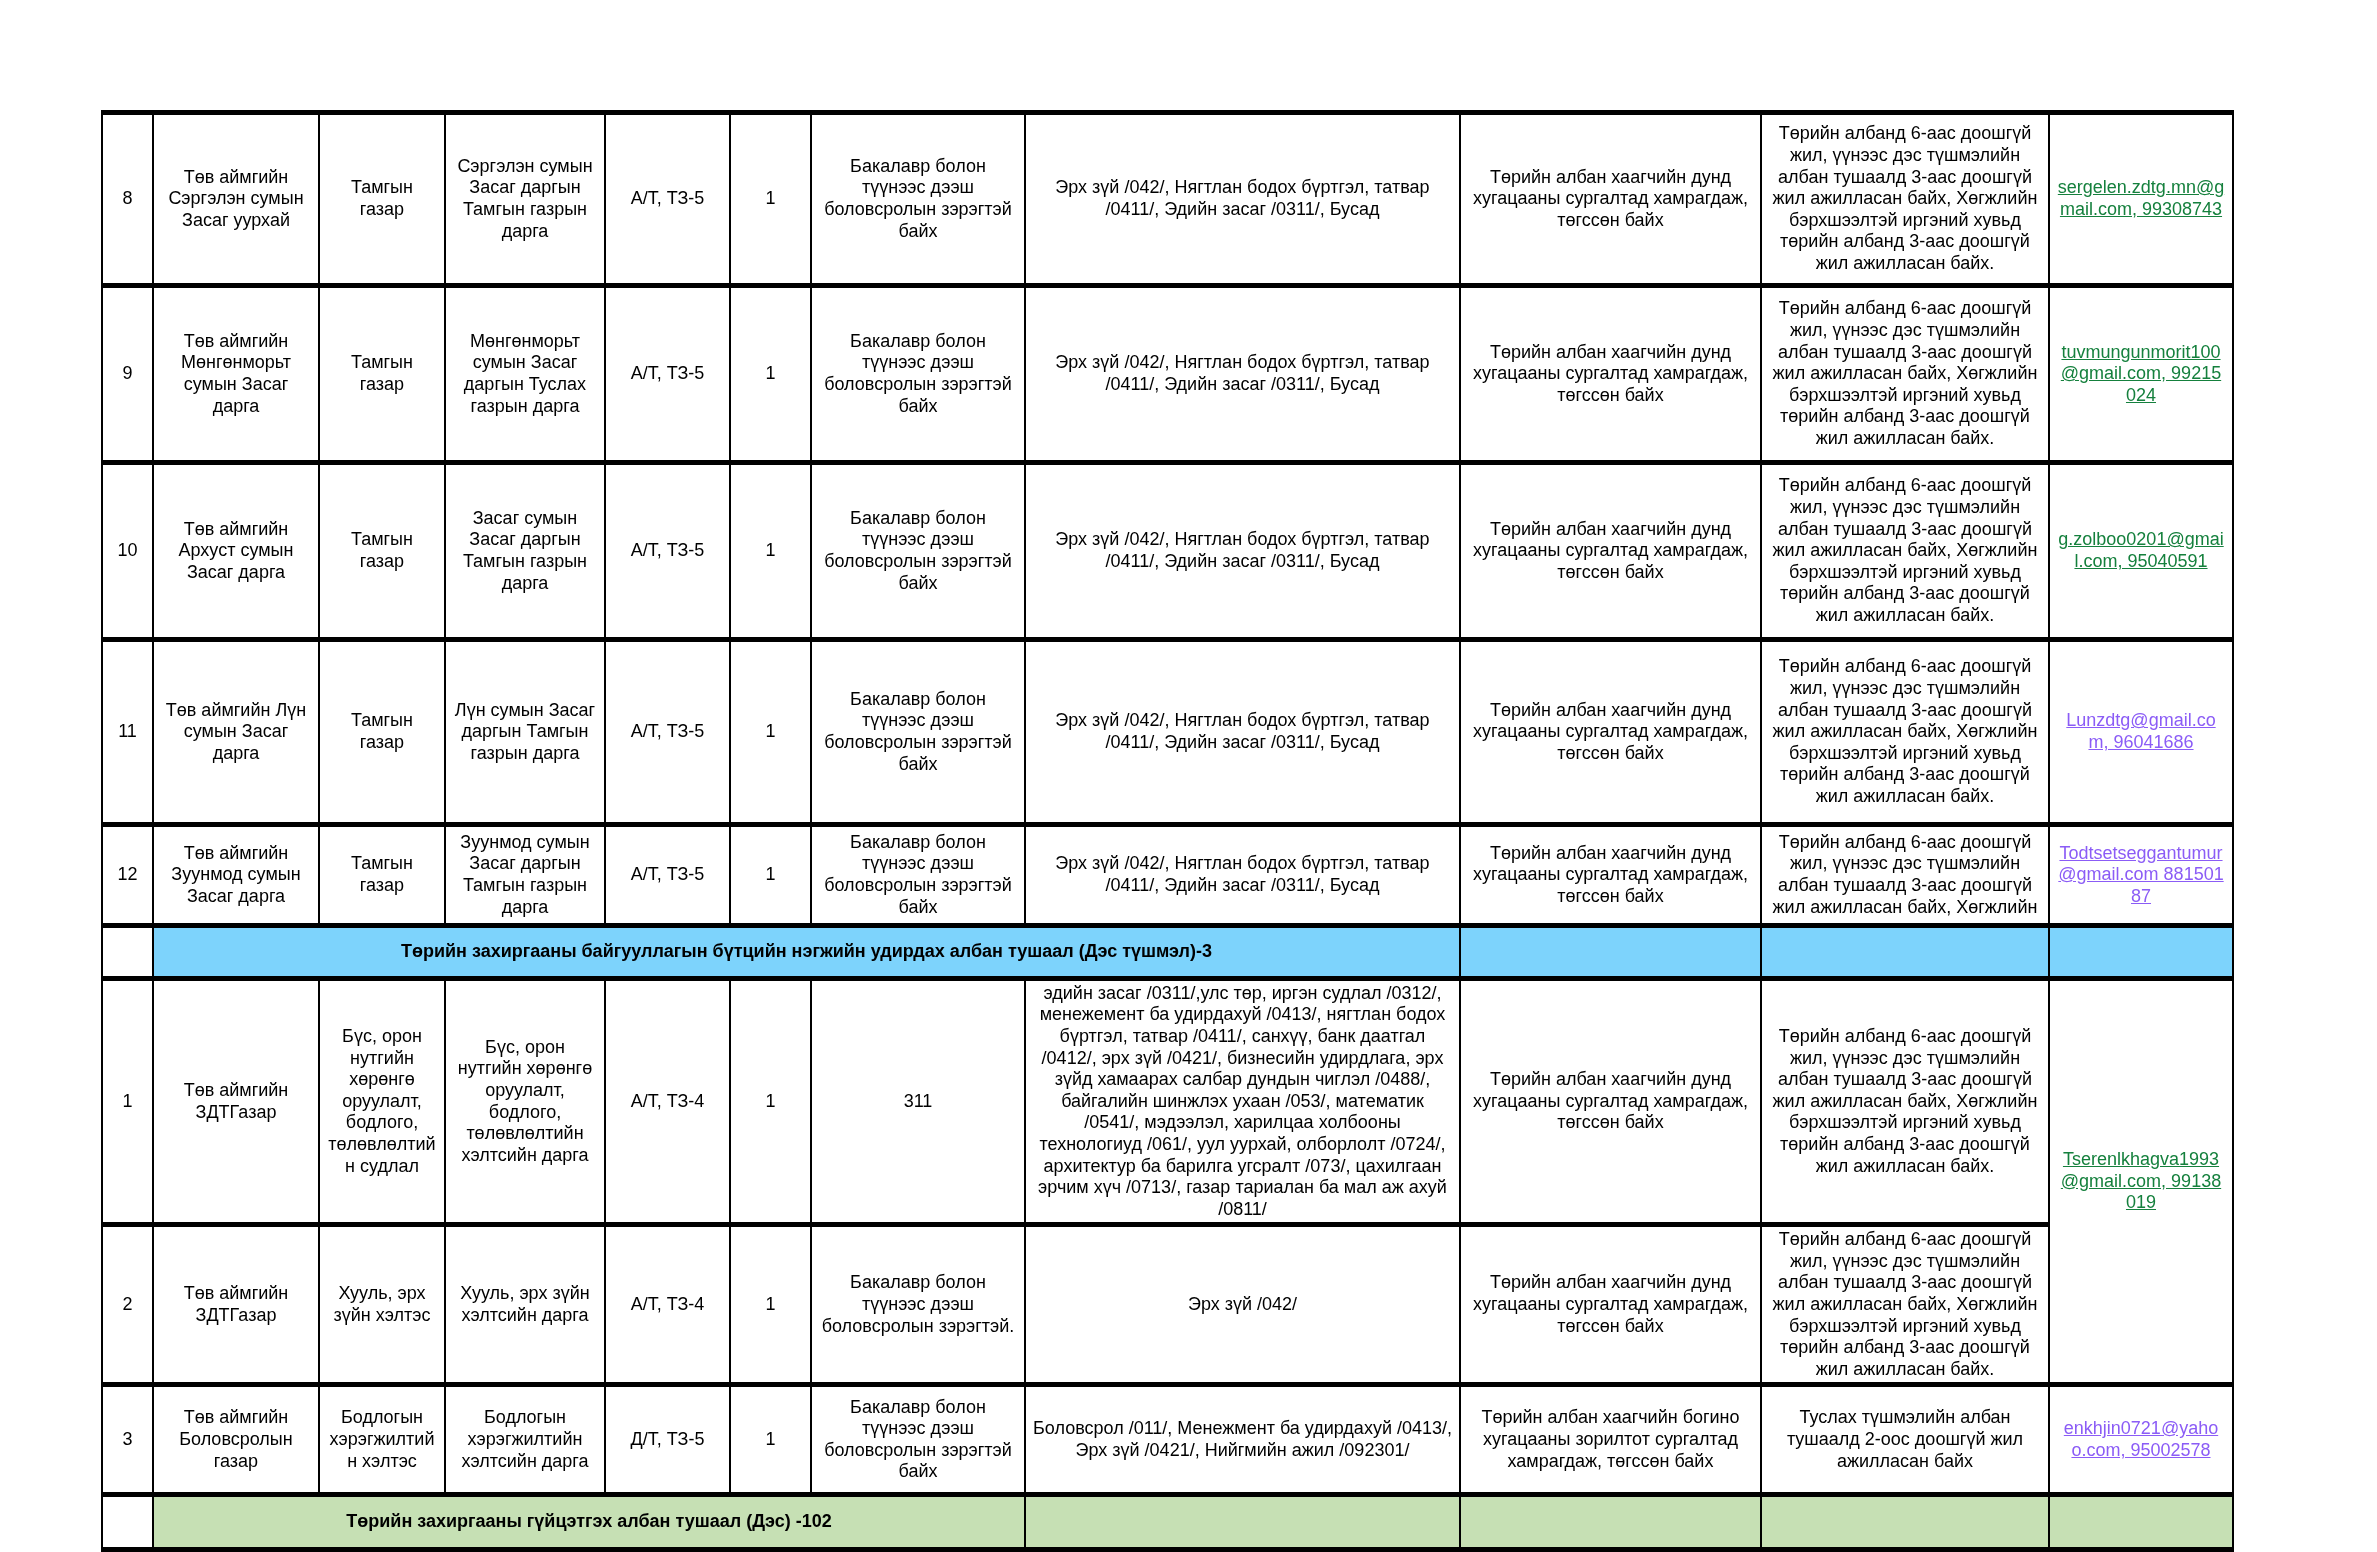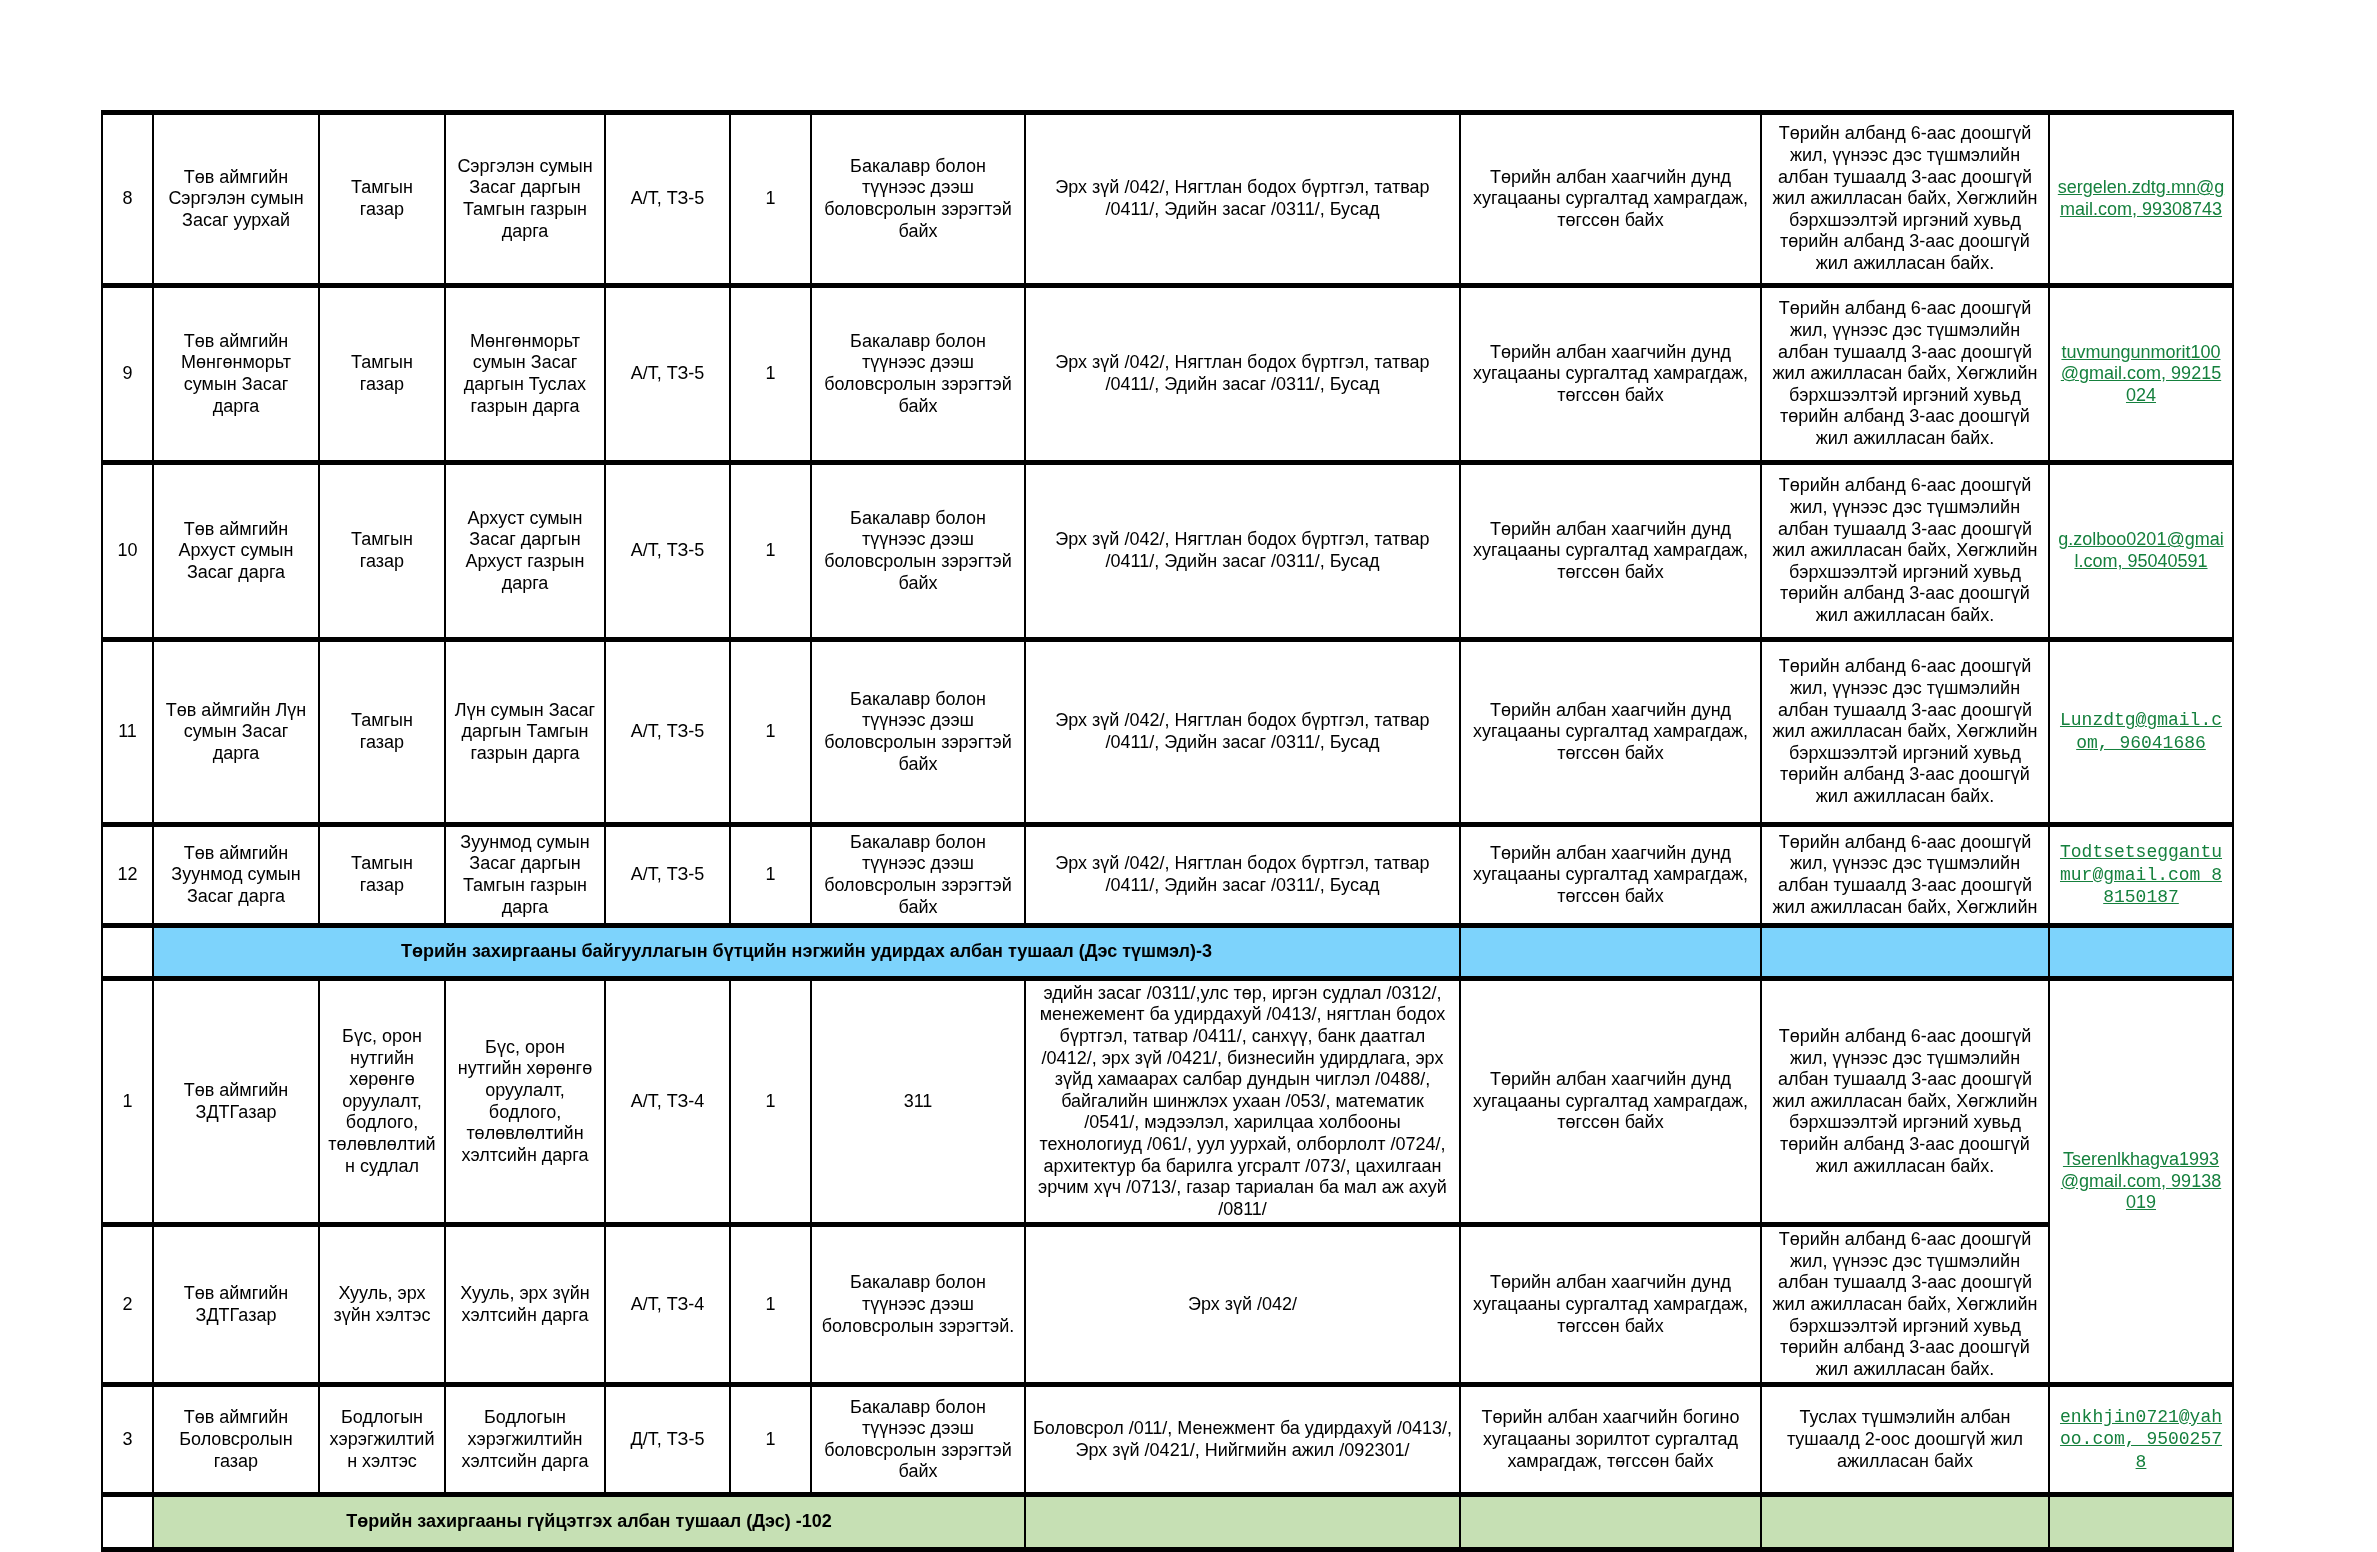--- a/index.html
+++ b/index.html
@@ -42,21 +42,21 @@
     text-align:left;
     font-size:22px;
     padding-left:13.4px;
   }
   a.email-link{
     color:#15803d;
     text-decoration:underline;
     word-break:break-all;
     cursor:pointer;
   }
-  a.email-link.blue{color:#15803d;font-family:Liberation Mono, monospace;}
+  a.email-link.blue{color:#8b5cf6;}
 </style>
 </head>
 <body>
 
 <div class="page">
   <table class="grid">
     <colgroup>
       <col style="width:51px">
         <col style="width:166px">
         <col style="width:126px">
@@ -96,21 +96,21 @@
         <td>Эрх зүй /042/, Нягтлан бодох бүртгэл, татвар /0411/, Эдийн засаг /0311/, Бусад</td>
         <td>Төрийн албан хаагчийн дунд хугацааны сургалтад хамрагдаж, төгссөн байх</td>
         <td class="exp">Төрийн албанд 6-аас доошгүй жил, үүнээс дэс түшмэлийн албан тушаалд 3-аас доошгүй жил ажилласан байх, Хөгжлийн бэрхшээлтэй иргэний хувьд төрийн албанд 3-аас доошгүй жил ажилласан байх.</td>
         <td><a class="email-link">tuvmungunmorit100@gmail.com, 99215024</a></td>
       </tr>
 
       <tr style="height:177px">
         <td>10</td>
         <td>Төв аймгийн Архуст сумын Засаг дарга</td>
         <td>Тамгын газар</td>
-        <td>Архуст сумын Засаг даргын Архуст газрын дарга</td>
+        <td>Засаг сумын Засаг даргын Тамгын газрын дарга</td>
         <td>А/Т, ТЗ-5</td>
         <td>1</td>
         <td>Бакалавр болон түүнээс дээш боловсролын зэрэгтэй байх</td>
         <td>Эрх зүй /042/, Нягтлан бодох бүртгэл, татвар /0411/, Эдийн засаг /0311/, Бусад</td>
         <td>Төрийн албан хаагчийн дунд хугацааны сургалтад хамрагдаж, төгссөн байх</td>
         <td class="exp">Төрийн албанд 6-аас доошгүй жил, үүнээс дэс түшмэлийн албан тушаалд 3-аас доошгүй жил ажилласан байх, Хөгжлийн бэрхшээлтэй иргэний хувьд төрийн албанд 3-аас доошгүй жил ажилласан байх.</td>
         <td><a class="email-link">g.zolboo0201@gmail.com, 95040591</a></td>
       </tr>
 
       <tr style="height:185px">

